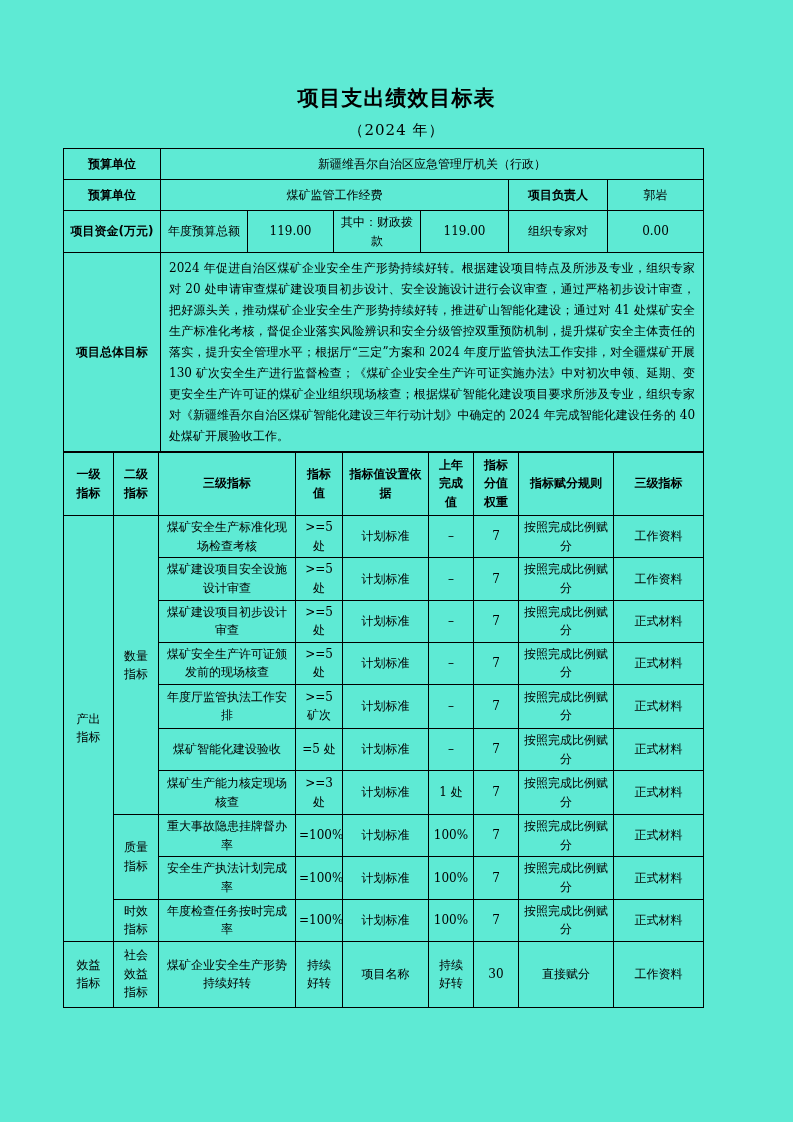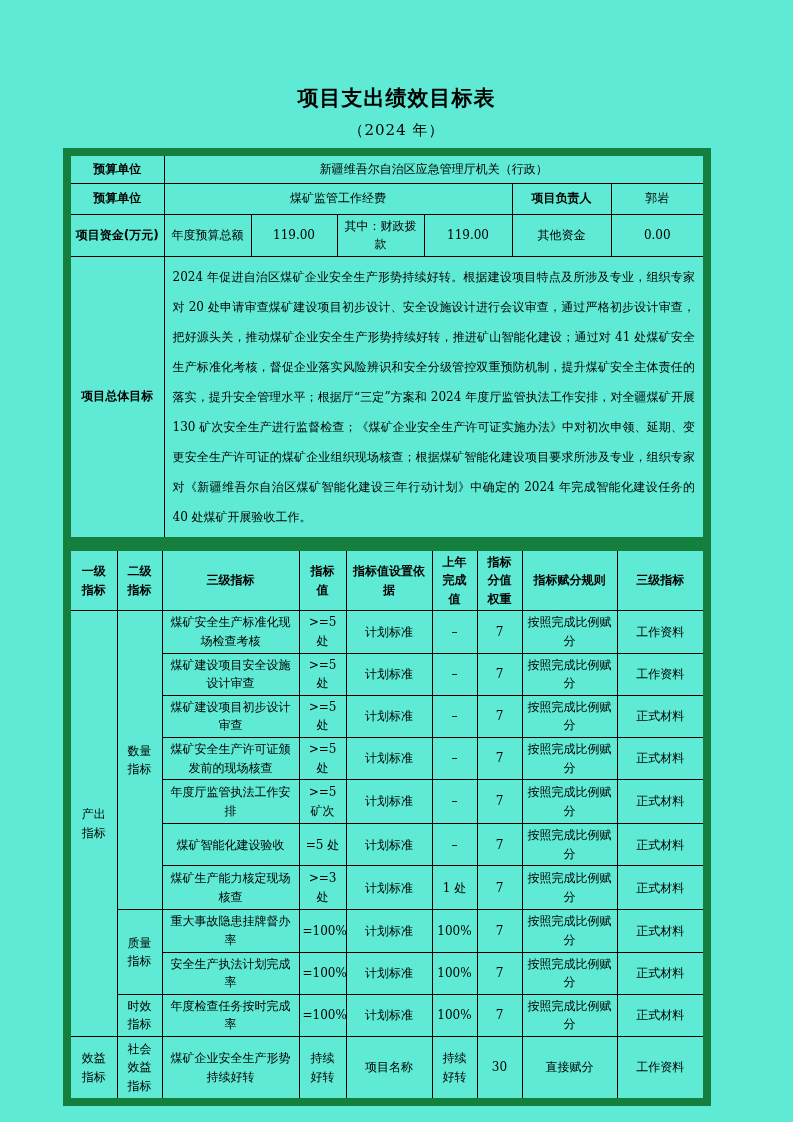--- a/index.html
+++ b/index.html
@@ -23,21 +23,21 @@
   .doc-subtitle{
     margin-top:9px;
     text-align:center;
     font-size:15px;
     letter-spacing:1px;
   }
   table{
     border-collapse:collapse;
     table-layout:fixed;
     width:640px;
-    border:8px solid #15803d;
+    border:1px solid #15803d;
   }
   .tbl-info{margin-top:8px;}
   .tbl-ind{margin-top:-2px;}
   td,th{
     border:1px solid #000;
     text-align:center;
     vertical-align:middle;
     font-size:12px;
     padding:2px 3px;
     line-height:1.55;
@@ -47,21 +47,21 @@
   th,.lbl{
     font-family:"DejaVu Sans", sans-serif;
     font-weight:bold;
     white-space:pre-line;
   }
   .val{font-family:"DejaVu Serif", serif;font-weight:normal;}
   .goal-text{
     text-align:justify;
     text-justify:inter-ideograph;
     padding:5px 8px;
-    line-height:30px;
+    line-height:21px;
     white-space:normal;
   }
   .page-number{
     position:absolute;
     left:0;right:0;
     top:1029px;
     text-align:center;
     font-size:12px;
   }
 </style>
@@ -94,21 +94,21 @@
         <td class="val" colspan="4">煤矿监管工作经费</td>
         <td class="lbl">项目负责人</td>
         <td class="val">郭岩</td>
       </tr>
       <tr style="height:35px">
         <td class="lbl">项目资金(万元)</td>
         <td class="val">年度预算总额</td>
         <td class="val">119.00</td>
         <td class="val">其中：财政拨款</td>
         <td class="val">119.00</td>
-        <td class="val">其他资金</td>
+        <td class="val">组织专家对</td>
         <td class="val">0.00</td>
       </tr>
       <tr style="height:168px">
         <td class="lbl">项目总体目标</td>
         <td class="val goal-text" colspan="6">2024 年促进自治区煤矿企业安全生产形势持续好转。根据建设项目特点及所涉及专业，组织专家对 20 处申请审查煤矿建设项目初步设计、安全设施设计进行会议审查，通过严格初步设计审查，把好源头关，推动煤矿企业安全生产形势持续好转，推进矿山智能化建设；通过对 41 处煤矿安全生产标准化考核，督促企业落实风险辨识和安全分级管控双重预防机制，提升煤矿安全主体责任的落实，提升安全管理水平；根据厅“三定”方案和 2024 年度厅监管执法工作安排，对全疆煤矿开展 130 矿次安全生产进行监督检查；《煤矿企业安全生产许可证实施办法》中对初次申领、延期、变更安全生产许可证的煤矿企业组织现场核查；根据煤矿智能化建设项目要求所涉及专业，组织专家对《新疆维吾尔自治区煤矿智能化建设三年行动计划》中确定的 2024 年完成智能化建设任务的 40 处煤矿开展验收工作。</td>
       </tr>
     </tbody>
       </table>
 
     <table class="tbl-ind">

